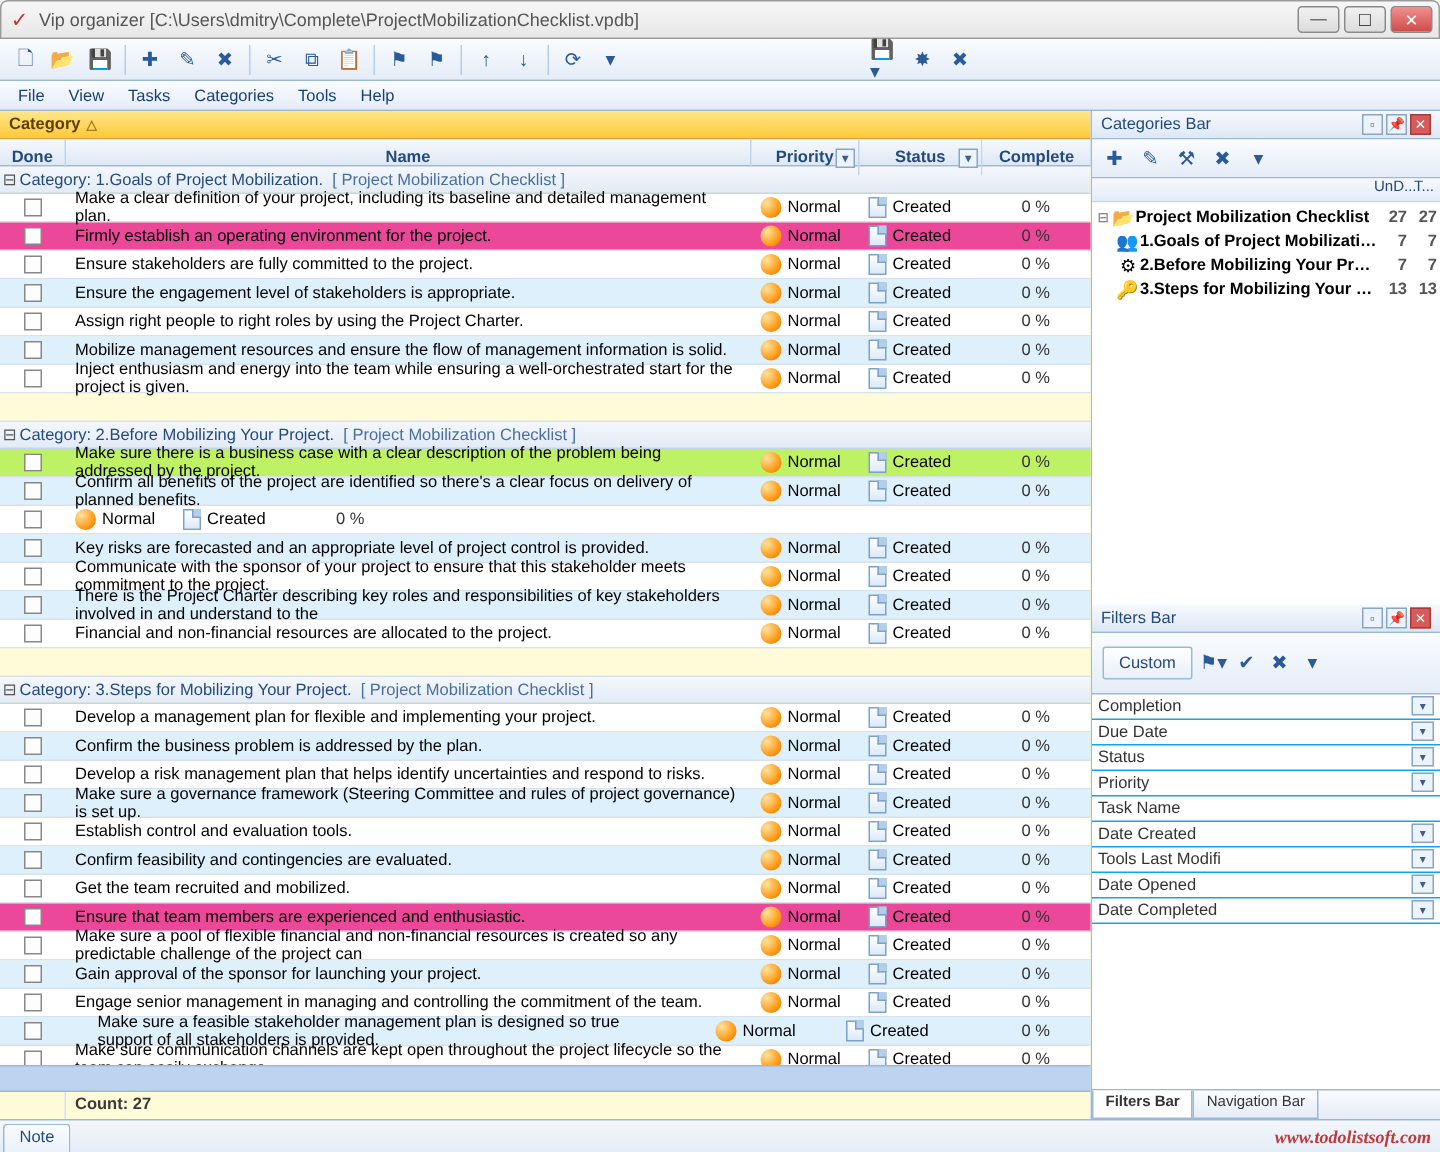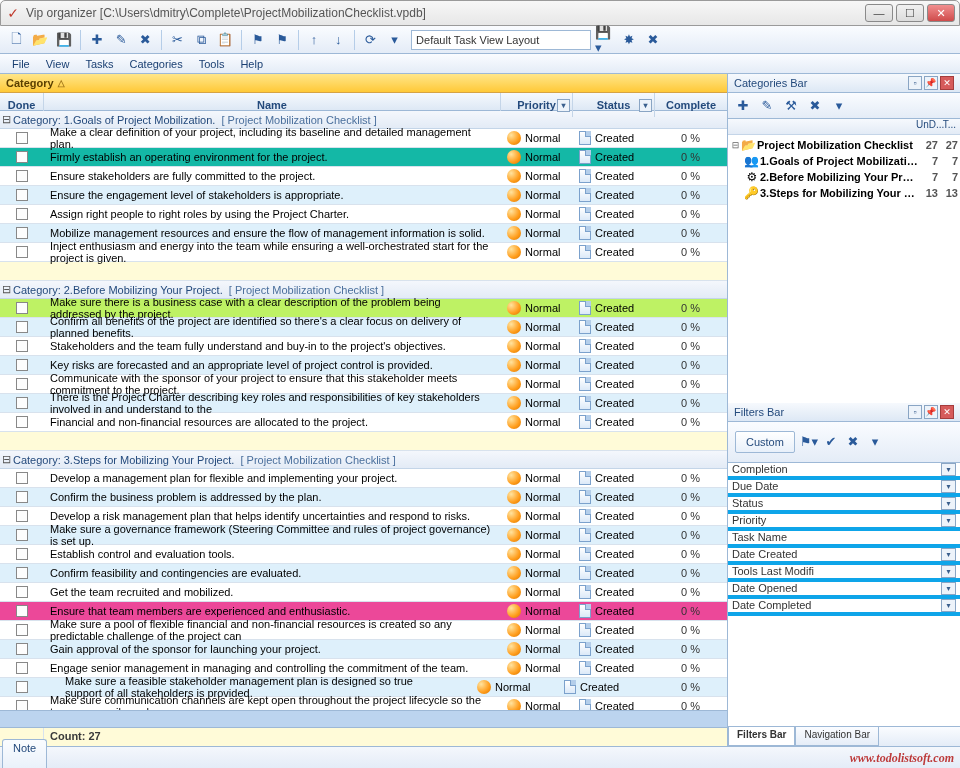--- a/index.html
+++ b/index.html
@@ -62,27 +62,27 @@
 .tree-head .th2, .tree-head .th3 { width: 22px; text-align: right; padding-right: 4px; }
 .tree { flex: 1; background: #fff; overflow: auto; padding: 2px; font-size: 11px; }
 .tree-row { display: flex; align-items: center; height: 16px; }
 .tree-row .exp { width: 11px; text-align: center; color: #666; font-size: 9px; }
 .tree-row .ico { width: 16px; text-align: center; font-size: 12px; }
 .tree-row .lbl { flex: 1; white-space: nowrap; overflow: hidden; text-overflow: ellipsis; }
 .tree-row .n { width: 20px; text-align: right; color: #555; }
 .tree-row.bold .lbl, .tree-row.bold .n { font-weight: bold; }
 .tree-row.child { padding-left: 14px; }
 .filters-body { flex: 1; background: #fff; border-top: 1px solid #9db8d6; font-size: 11px; overflow: auto; }
-.filter-row { height: 17px; display: flex; align-items: center; border-bottom: 4px solid #0ea5e9; padding: 0 4px; color: #333; }
+.filter-row { height: 17px; display: flex; align-items: center; border-bottom: 1px solid #0ea5e9; padding: 0 4px; color: #333; }
 .filter-row .fl { flex: 1; }
 .filter-row .fd { width: 15px; height: 13px; border: 1px solid #8aa5c4; background: #edf3fa; font-size: 8px; display: flex; align-items: center; justify-content: center; color: #3a5f8d; }
 .custom-btn { height: 22px; margin: 3px; border: 1px solid #9db8d6; background: linear-gradient(#fff,#e8f0fa); display: inline-flex; align-items: center; padding: 0 10px; color: #244a7c; border-radius: 2px; }
 .filt-tb { display: flex; align-items: center; height: 40px; padding: 0 4px; background: linear-gradient(#fafcff,#e4ecf7); }
 .bottom-tabs { height: 22px; background: linear-gradient(#f4f7fc,#e4ecf7); border-top: 1px solid #9db8d6; display: flex; align-items: flex-end; padding: 0 2px; }
-.btab { height: 29px; padding: 2px 10px; border: 1px solid #9db8d6; border-bottom: none; background: linear-gradient(#fafcff,#eaf1fa); margin-right: 2px; color: #244a7c; border-radius: 3px 3px 0 0; }
+.btab { height: 19px; padding: 2px 10px; border: 1px solid #9db8d6; border-bottom: none; background: linear-gradient(#fafcff,#eaf1fa); margin-right: 2px; color: #244a7c; border-radius: 3px 3px 0 0; }
 .right-bottom-tabs { height: 20px; background: linear-gradient(#fafcff,#e4ecf7); border-top: 1px solid #9db8d6; display: flex; }
 .right-bottom-tabs .rbt { padding: 2px 8px; border: 1px solid #9db8d6; border-top: none; font-size: 10px; color: #333; }
 .right-bottom-tabs .rbt.active { background: #fff; font-weight: bold; }
 .watermark { position: absolute; right: 6px; bottom: 2px; color: #bd3a3a; font-family: Georgia, serif; font-style: italic; font-size: 12px; font-weight: bold; }
 </style>
 </head>
 <body>
 
 <div class="titlebar">
   <span class="icon">✓</span>
@@ -109,23 +109,20 @@
   <div class="tsep"></div>
   <div class="tbtn">⚑</div>
   <div class="tbtn">⚑</div>
   <div class="tsep"></div>
   <div class="tbtn">↑</div>
   <div class="tbtn">↓</div>
   <div class="tsep"></div>
   <div class="tbtn">⟳</div>
   <div class="tbtn">▾</div>
   <div style="flex:1"></div>
-  <div class="layout-box">
-      <span>Default Task View Layout</span>
-    </div>
   <div class="tbtn">💾▾</div>
   <div class="tbtn">✸</div>
   <div class="tbtn">✖</div>
   <div style="width:300px"></div>
 </div>
 
 <div class="menubar">
   <div class="menu">File</div>
   <div class="menu">View</div>
   <div class="menu">Tasks</div>
@@ -168,21 +165,21 @@
           <div class="cell pri">
             <span class="prio-icon"></span>
             <span>Normal</span>
           </div>
           <div class="cell stat">
             <span class="stat-icon"></span>
             <span>Created</span>
           </div>
           <div class="cell comp">0 %</div>
         </div>
-        <div class="task-row" style="background: #14b8a6;">
+        <div class="task-row" style="background: #ec4899;">
           <div class="cell done">
             <span class="cb"></span>
           </div>
           <div class="cell name">Firmly establish an operating environment for the project.</div>
           <div class="cell pri">
             <span class="prio-icon"></span>
             <span>Normal</span>
           </div>
           <div class="cell stat">
             <span class="stat-icon"></span>
@@ -298,21 +295,20 @@
           <div class="cell stat">
             <span class="stat-icon"></span>
             <span>Created</span>
           </div>
           <div class="cell comp">0 %</div>
         </div>
         <div class="task-row" style="background: rgb(255, 255, 255);">
           <div class="cell done">
             <span class="cb"></span>
           </div>
-          <div class="cell name">Stakeholders and the team fully understand and buy-in to the project's objectives.</div>
           <div class="cell pri">
             <span class="prio-icon"></span>
             <span>Normal</span>
           </div>
           <div class="cell stat">
             <span class="stat-icon"></span>
             <span>Created</span>
           </div>
           <div class="cell comp">0 %</div>
         </div>

